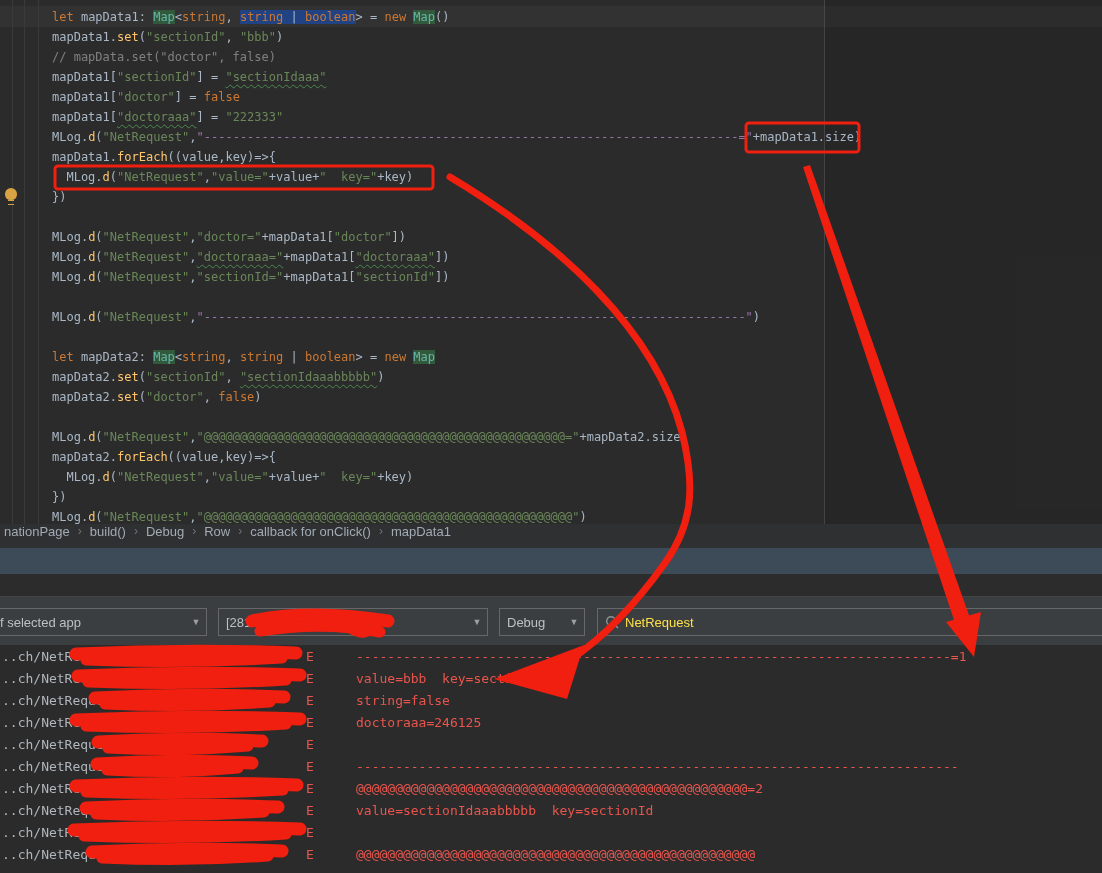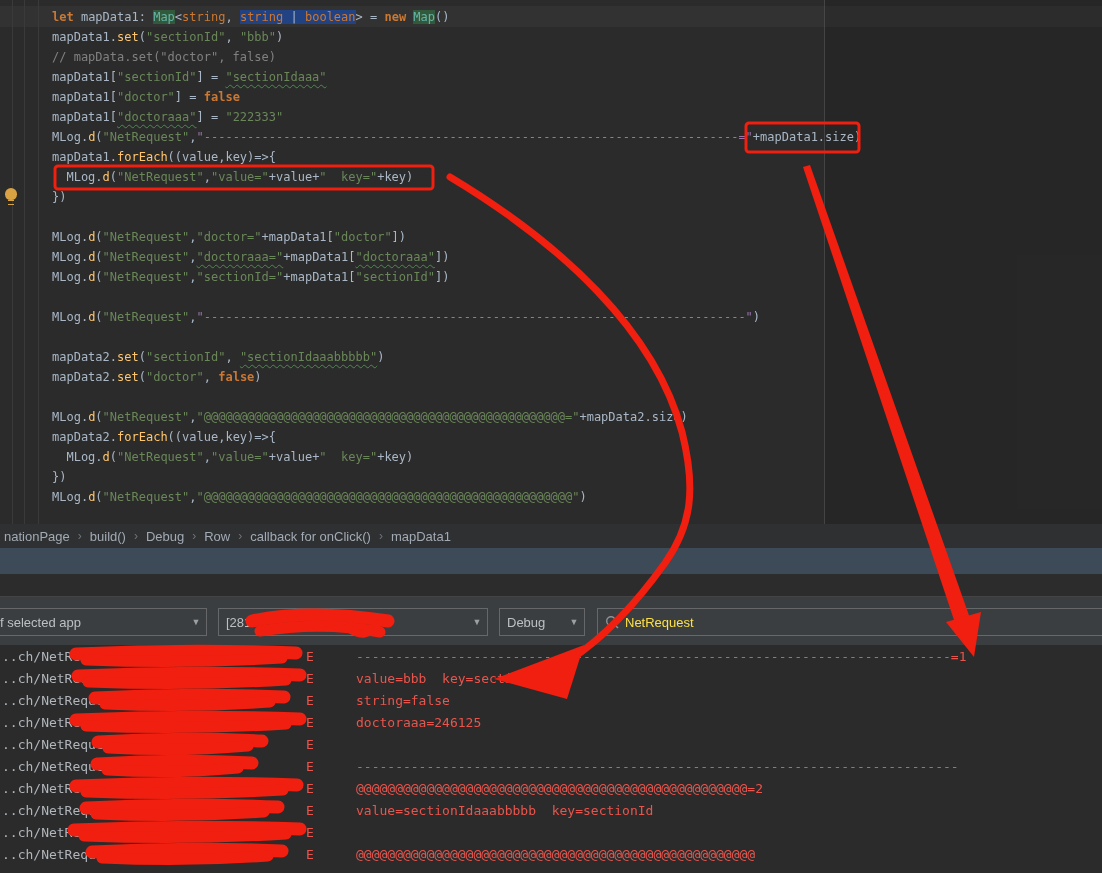--- a/index.html
+++ b/index.html
@@ -8,37 +8,37 @@
   
   .editor{position:absolute;left:0;top:0;width:1102px;height:524px;background:#2b2b2b;}
   .cur-line{position:absolute;left:0;top:6px;width:1102px;height:21px;background:#323232;}
   .guide-line{position:absolute;left:824px;top:0;width:1px;height:524px;background:#5a5a5a;opacity:.55;}
   .beyond-guide{position:absolute;left:825px;top:0;width:277px;height:524px;background:rgba(0,0,0,.10);}
   .gutter-line{position:absolute;top:0;width:1px;height:524px;background:#3a3a3a;}
   .code-lines{position:absolute;left:0;top:7px;width:1102px;}
   .code-line{height:20px;line-height:20px;white-space:pre;padding-left:52px;
              font-family:"DejaVu Sans Mono",monospace;font-size:12px;color:#a9b7c6;}
   .code-line span{color:#a9b7c6;}
-  .kw{color:#cc7832 !important;font-weight:bold;}
+  .kw{color:#cc7832 !important;font-weight:normal;}
   .typ{color:#cc7832 !important;}
   .mth{color:#ffc66d !important;}
   .str{color:#6a8759 !important;}
   .cmt{color:#808080 !important;}
   .dash{color:#9876aa !important;}
   .hl{background:#33593d;color:#63b5a6 !important;}
   .sel{background:#214283;}
   .wav{text-decoration:underline;text-decoration-style:wavy;text-decoration-color:#4d8a50;
        text-decoration-thickness:1px;text-underline-offset:3px;}
   .bulb{position:absolute;left:5px;top:188px;width:12px;height:12px;background:#d9a343;
         border-radius:50% 50% 45% 45%;}
   .bulb:after{content:"";position:absolute;left:3px;top:12px;width:6px;height:3px;
         border-top:1px solid #d9a343;border-bottom:1px solid #d9a343;}
   
   .breadcrumbs{position:absolute;left:0;top:524px;width:1102px;height:24px;background:#2e3032;
-        display:flex;align-items:center;font-size:13px;color:#a2aab4;padding-left:2px;box-sizing:border-box;}
+        display:flex;font-size:13px;color:#a2aab4;padding-left:2px;box-sizing:border-box;}
   .crumb{margin:0 2px;cursor:default;}
   .crumb-sep{color:#6e737a;margin:0 6px;font-size:12px;}
   
   .band-blue{position:absolute;left:0;top:548px;width:1102px;height:26px;background:#3d4a57;}
   .band-dark{position:absolute;left:0;top:574px;width:1102px;height:22px;background:#2c2c2c;border-bottom:1px solid #444;}
   
   .toolbar{position:absolute;left:0;top:597px;width:1102px;height:52px;background:#3b3e40;}
   .combo{position:absolute;top:11px;height:28px;background:#3b3e40;border:1px solid #656769;
          display:flex;align-items:center;box-sizing:border-box;font-size:13px;color:#bdc0c3;}
   .combo .lbl{padding-left:7px;white-space:nowrap;overflow:hidden;flex:1;}
@@ -80,20 +80,21 @@
         <div class="code-line"><span>mapData1.</span><span class="mth">forEach</span><span>((value,key)=&gt;{</span></div>
         <div class="code-line"><span>  MLog.</span><span class="mth">d</span><span>(</span><span class="str">"NetRequest"</span><span>,</span><span class="str">"value="</span><span>+value+</span><span class="str">"  key="</span><span>+key)</span></div>
         <div class="code-line"><span>})</span></div>
         <div class="code-line"></div>
         <div class="code-line"><span>MLog.</span><span class="mth">d</span><span>(</span><span class="str">"NetRequest"</span><span>,</span><span class="str">"doctor="</span><span>+mapData1[</span><span class="str">"doctor"</span><span>])</span></div>
         <div class="code-line"><span>MLog.</span><span class="mth">d</span><span>(</span><span class="str">"NetRequest"</span><span>,</span><span class="str wav">"doctoraaa="</span><span>+mapData1[</span><span class="str wav">"doctoraaa"</span><span>])</span></div>
         <div class="code-line"><span>MLog.</span><span class="mth">d</span><span>(</span><span class="str">"NetRequest"</span><span>,</span><span class="str">"sectionId="</span><span>+mapData1[</span><span class="str">"sectionId"</span><span>])</span></div>
         <div class="code-line"></div>
         <div class="code-line"><span>MLog.</span><span class="mth">d</span><span>(</span><span class="str">"NetRequest"</span><span>,</span><span class="dash">"---------------------------------------------------------------------------"</span><span>)</span></div>
         <div class="code-line"></div>
+        <div class="code-line"><span class="kw">let</span><span> mapData2: </span><span class="hl">Map</span><span>&lt;</span><span class="typ">string</span><span>, </span><span class="typ">string</span><span> | </span><span class="typ">boolean</span><span>&gt; = </span><span class="kw">new</span><span> </span><span class="hl">Map</span></div>
         <div class="code-line"><span>mapData2.</span><span class="mth">set</span><span>(</span><span class="str">"sectionId"</span><span>, </span><span class="str wav">"sectionIdaaabbbbb"</span><span>)</span></div>
         <div class="code-line"><span>mapData2.</span><span class="mth">set</span><span>(</span><span class="str">"doctor"</span><span>, </span><span class="kw">false</span><span>)</span></div>
         <div class="code-line"></div>
         <div class="code-line"><span>MLog.</span><span class="mth">d</span><span>(</span><span class="str">"NetRequest"</span><span>,</span><span class="str">"@@@@@@@@@@@@@@@@@@@@@@@@@@@@@@@@@@@@@@@@@@@@@@@@@@="</span><span>+mapData2.size)</span></div>
         <div class="code-line"><span>mapData2.</span><span class="mth">forEach</span><span>((value,key)=&gt;{</span></div>
         <div class="code-line"><span>  MLog.</span><span class="mth">d</span><span>(</span><span class="str">"NetRequest"</span><span>,</span><span class="str">"value="</span><span>+value+</span><span class="str">"  key="</span><span>+key)</span></div>
         <div class="code-line"><span>})</span></div>
         <div class="code-line"><span>MLog.</span><span class="mth">d</span><span>(</span><span class="str">"NetRequest"</span><span>,</span><span class="str">"@@@@@@@@@@@@@@@@@@@@@@@@@@@@@@@@@@@@@@@@@@@@@@@@@@@"</span><span>)</span></div>
       </div>
     <div class="bulb"></div>

